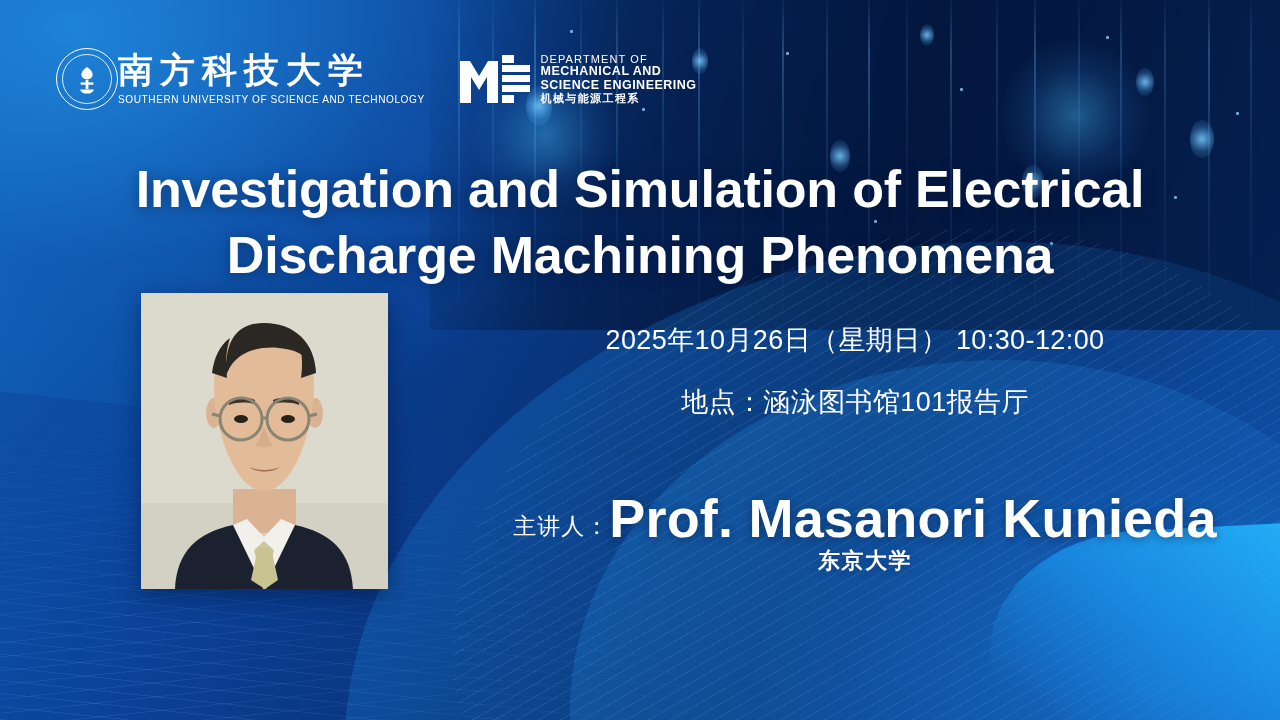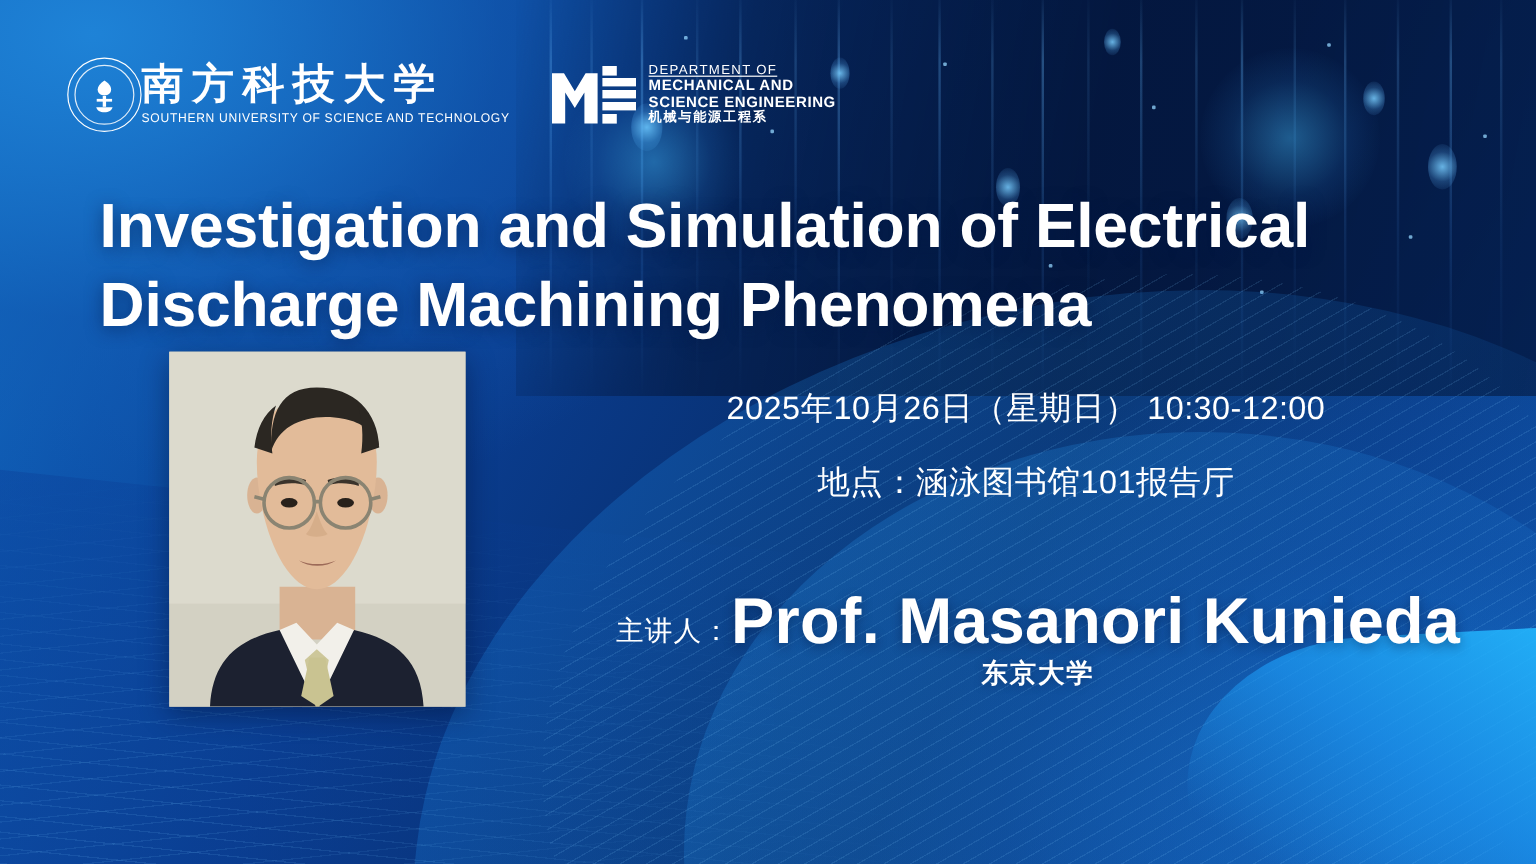--- a/index.html
+++ b/index.html
@@ -108,38 +108,38 @@
   }
   .sustech-en{
     font-size:10.5px; color:#fff; letter-spacing:.6px; white-space:nowrap;
     margin-top:5px; transform:scaleX(.96); transform-origin:left center;
   }
   .logo-sep{ width:20px; }
 
   .mee{ display:flex; align-items:center; gap:9px; }
   .mee-mark{ position:relative; width:74px; height:52px; }
   .mee-txt{ line-height:1.06; }
-  .mee-txt .l1{ font-size:11px; letter-spacing:1.1px; color:#fff;text-decoration:underline; }
+  .mee-txt .l1{ font-size:11px; letter-spacing:1.1px; color:#fff; }
   .mee-txt .l2,.mee-txt .l3{ font-size:12.5px; font-weight:800; letter-spacing:.5px; color:#fff; }
   .mee-txt .l4{ font-size:11px; font-weight:700; letter-spacing:1.4px; color:#fff; margin-top:1px; }
 
   
   .hdr{ position:absolute; right:48px; top:63px; text-align:right; }
   .hdr .h1{
     font-size:22px; font-weight:800; color:#fff; letter-spacing:1.2px;
     text-shadow:0 0 10px rgba(90,180,255,.5);
   }
   .hdr .h2{
     font-size:21px; font-weight:500; color:#fff; letter-spacing:4px; margin-top:8px;
     text-shadow:0 0 10px rgba(90,180,255,.45);
   }
 
   
   .title{
-    position:absolute; left:13px; right:0; top:156px; 
+    position:absolute; left:0; right:0; top:156px; text-align:center;
     font-size:52px; font-weight:800; color:#fff; line-height:1.27;
     letter-spacing:-.2px; padding:0 70px;
     text-shadow:0 2px 14px rgba(0,24,70,.55);
   }
 
   
   .photo{
     position:absolute; left:141px; top:293px; width:247px; height:296px;
     overflow:hidden; background:#cfcdbf;
     box-shadow:0 6px 22px rgba(0,14,46,.45);

